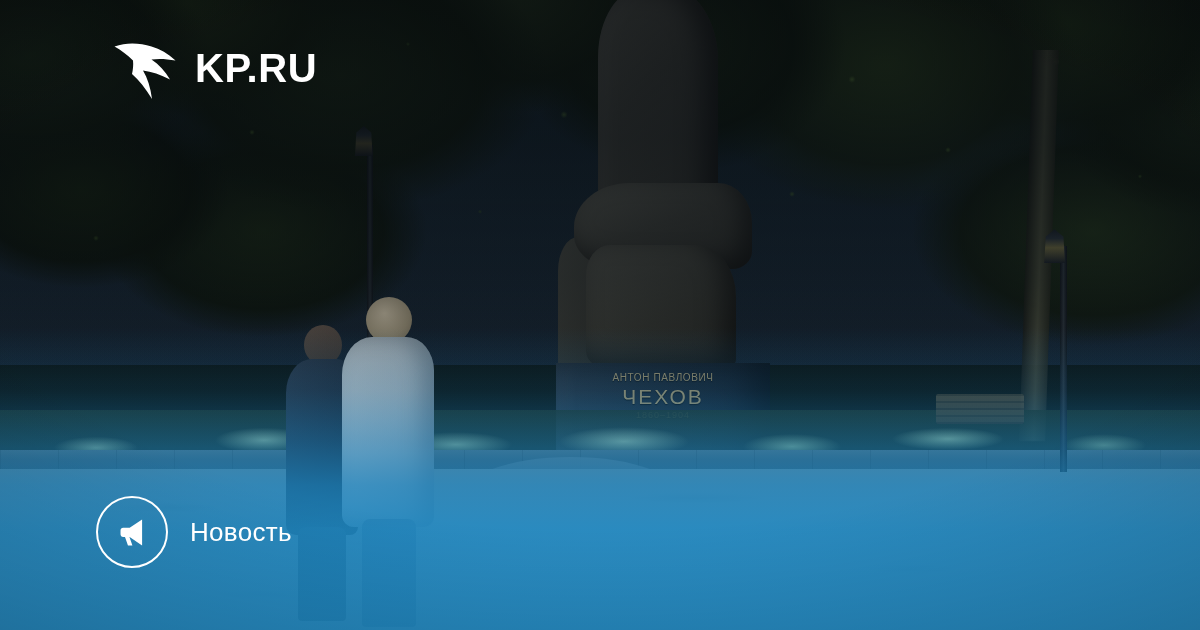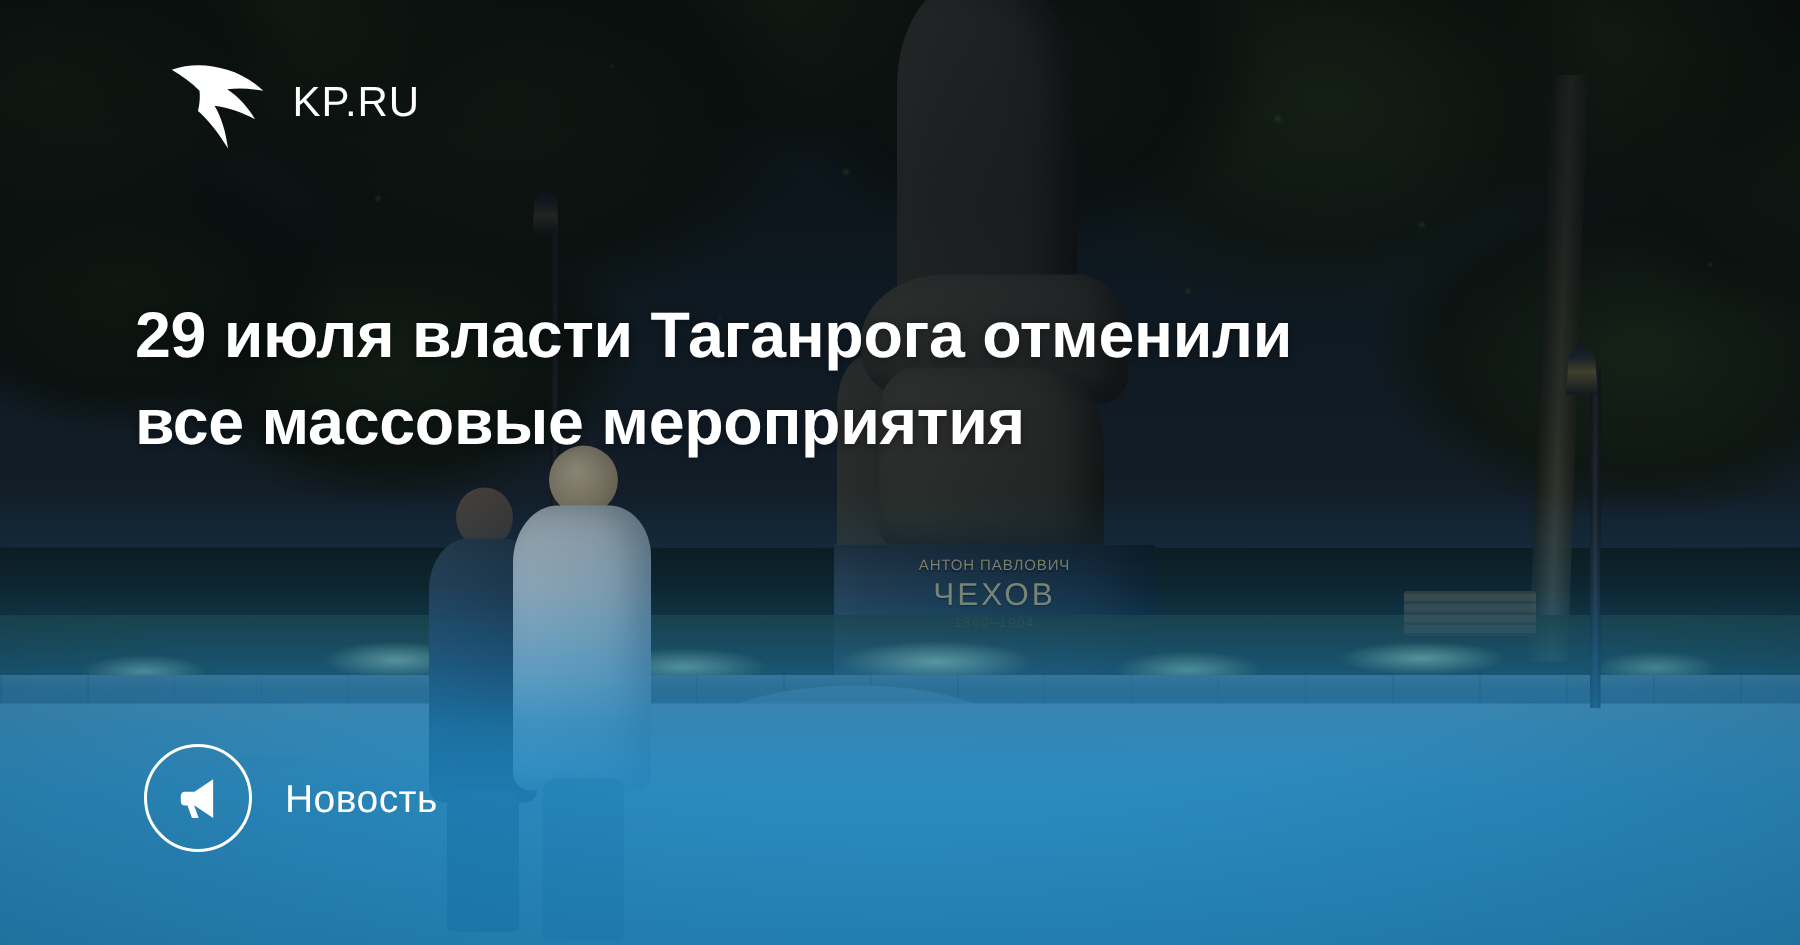--- a/index.html
+++ b/index.html
@@ -297,22 +297,22 @@
   .brand {
     position: absolute;
     left: 113px; top: 33px;
     display: flex;
     align-items: center;
     gap: 18px;
   }
   .brand-mark { width: 64px; height: 70px; display: block; flex: none; }
   .brand-name {
     color: #ffffff;
-    font-size: 28px;
-    font-weight: 400;
+    font-size: 40px;
+    font-weight: 700;
     letter-spacing: .6px;
     line-height: 1;
     white-space: nowrap;
   }
 
   .headline {
     position: absolute;
     left: 90px;
     top: 196px;
     width: 800px;
@@ -415,21 +415,20 @@
       <svg class="brand-mark" viewBox="0 0 64 70" aria-hidden="true">
         <path fill="#ffffff" d="M1.5 13.5 C14 9 27 10 38.5 13.5 C47 16 55 20.5 62.5 27.5
                                  C54 26 46 25.5 38.5 26.5 C46 31.5 52 38 57 46.5
                                  C47.5 41.5 38.5 38.5 30 37.5 C34.5 45 37.5 54.5 39 66
                                  C32.5 55.5 26 47 19 41 C20 36.5 20.5 32 20 27.5
                                  C14.5 22 8.5 17.5 1.5 13.5 Z"></path>
       </svg>
       <span class="brand-name">KP.RU</span>
     </div>
 
-    <h1 class="headline">29 июля власти Таганрога отменили все массовые мероприятия</h1>
 
     <div class="badge">
       <span class="badge-circle">
         <svg viewBox="0 0 32 32" aria-hidden="true">
           <path fill="#ffffff" d="M25.5 4.2 L13.8 12.1 L7.6 12.1 C6.2 12.1 5.2 13.2 5.2 14.6
                                    L5.2 18.2 C5.2 19.6 6.2 20.7 7.6 20.7 L9.4 20.7
                                    L12.2 28.6 L16.4 28.6 L13.6 20.7 L13.8 20.7 L25.5 28.6 Z"></path>
         </svg>
       </span>
       <span class="badge-label">Новость</span>

